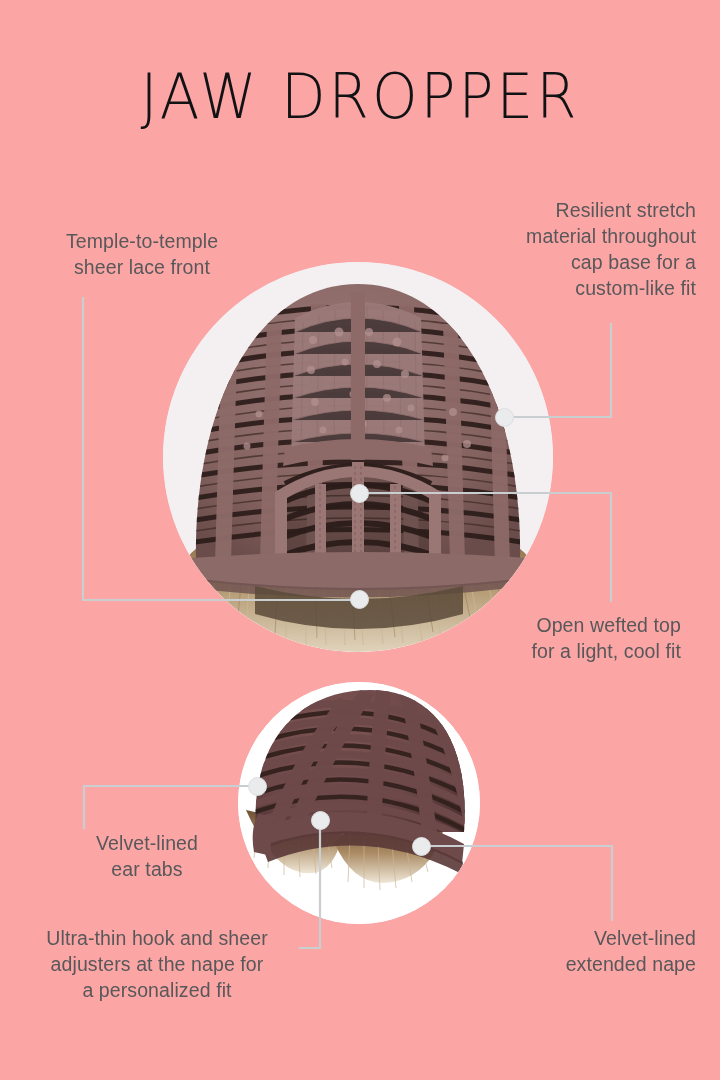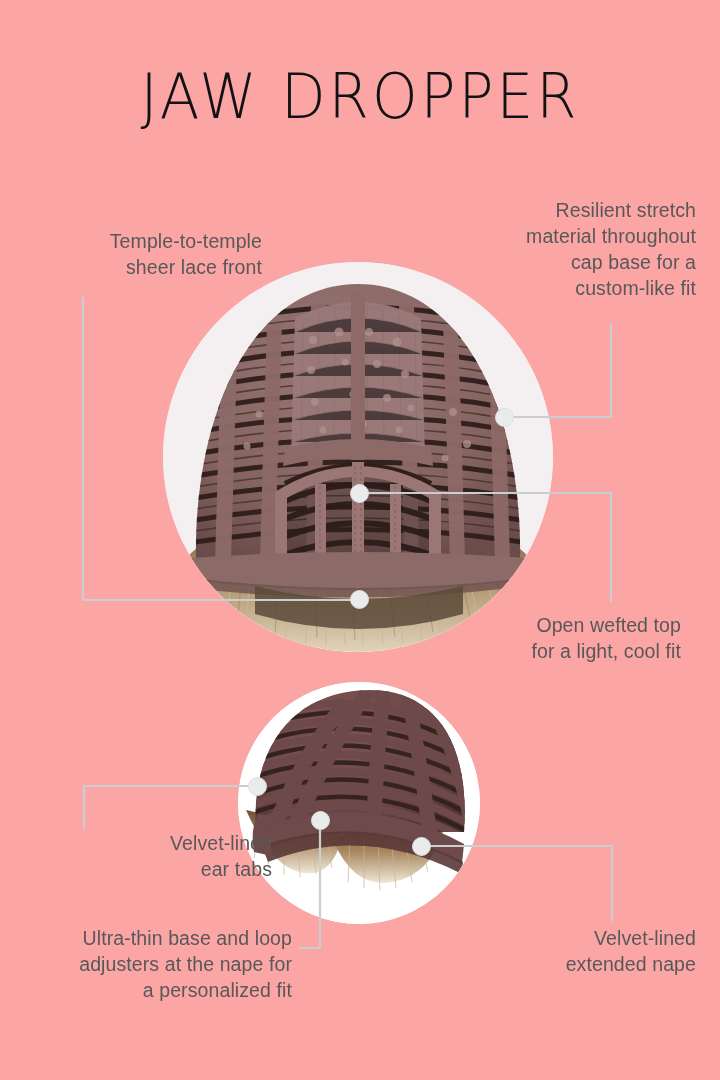--- a/index.html
+++ b/index.html
@@ -30,21 +30,21 @@
   
   .label{
     position:absolute;
     color:#58585a;
     font-size:19.5px;
     line-height:26px;
     font-weight:400;
     letter-spacing:.1px;
     white-space:pre-line;
   }
-  .label.left{text-align:right;}
+  .label.left{text-align:center;}
   .label.right{text-align:right;}
 
   #lbl-temple   {left:22px;  top:228px; width:240px;}
   #lbl-resilient{right:24px; top:197px; width:250px;}
   #lbl-open     {right:39px; top:612px; width:250px;}
   #lbl-eartabs  {left:22px;  top:830px; width:250px;}
   #lbl-hook     {left:22px;  top:925px; width:270px;}
   #lbl-nape     {right:24px; top:925px; width:250px;}
 
   
@@ -363,19 +363,19 @@
   <div class="label left" id="lbl-temple">Temple-to-temple
 sheer lace front</div>
   <div class="label right" id="lbl-resilient">Resilient stretch
 material throughout
 cap base for a
 custom-like fit</div>
   <div class="label right" id="lbl-open">Open wefted top
 for a light, cool fit</div>
   <div class="label left" id="lbl-eartabs">Velvet-lined
 ear tabs</div>
-  <div class="label left" id="lbl-hook">Ultra-thin base and loop
+  <div class="label left" id="lbl-hook">Ultra-thin hook and sheer
 adjusters at the nape for
 a personalized fit</div>
   <div class="label right" id="lbl-nape">Velvet-lined
 extended nape</div>
 
 </div>
 
 </body></html>

